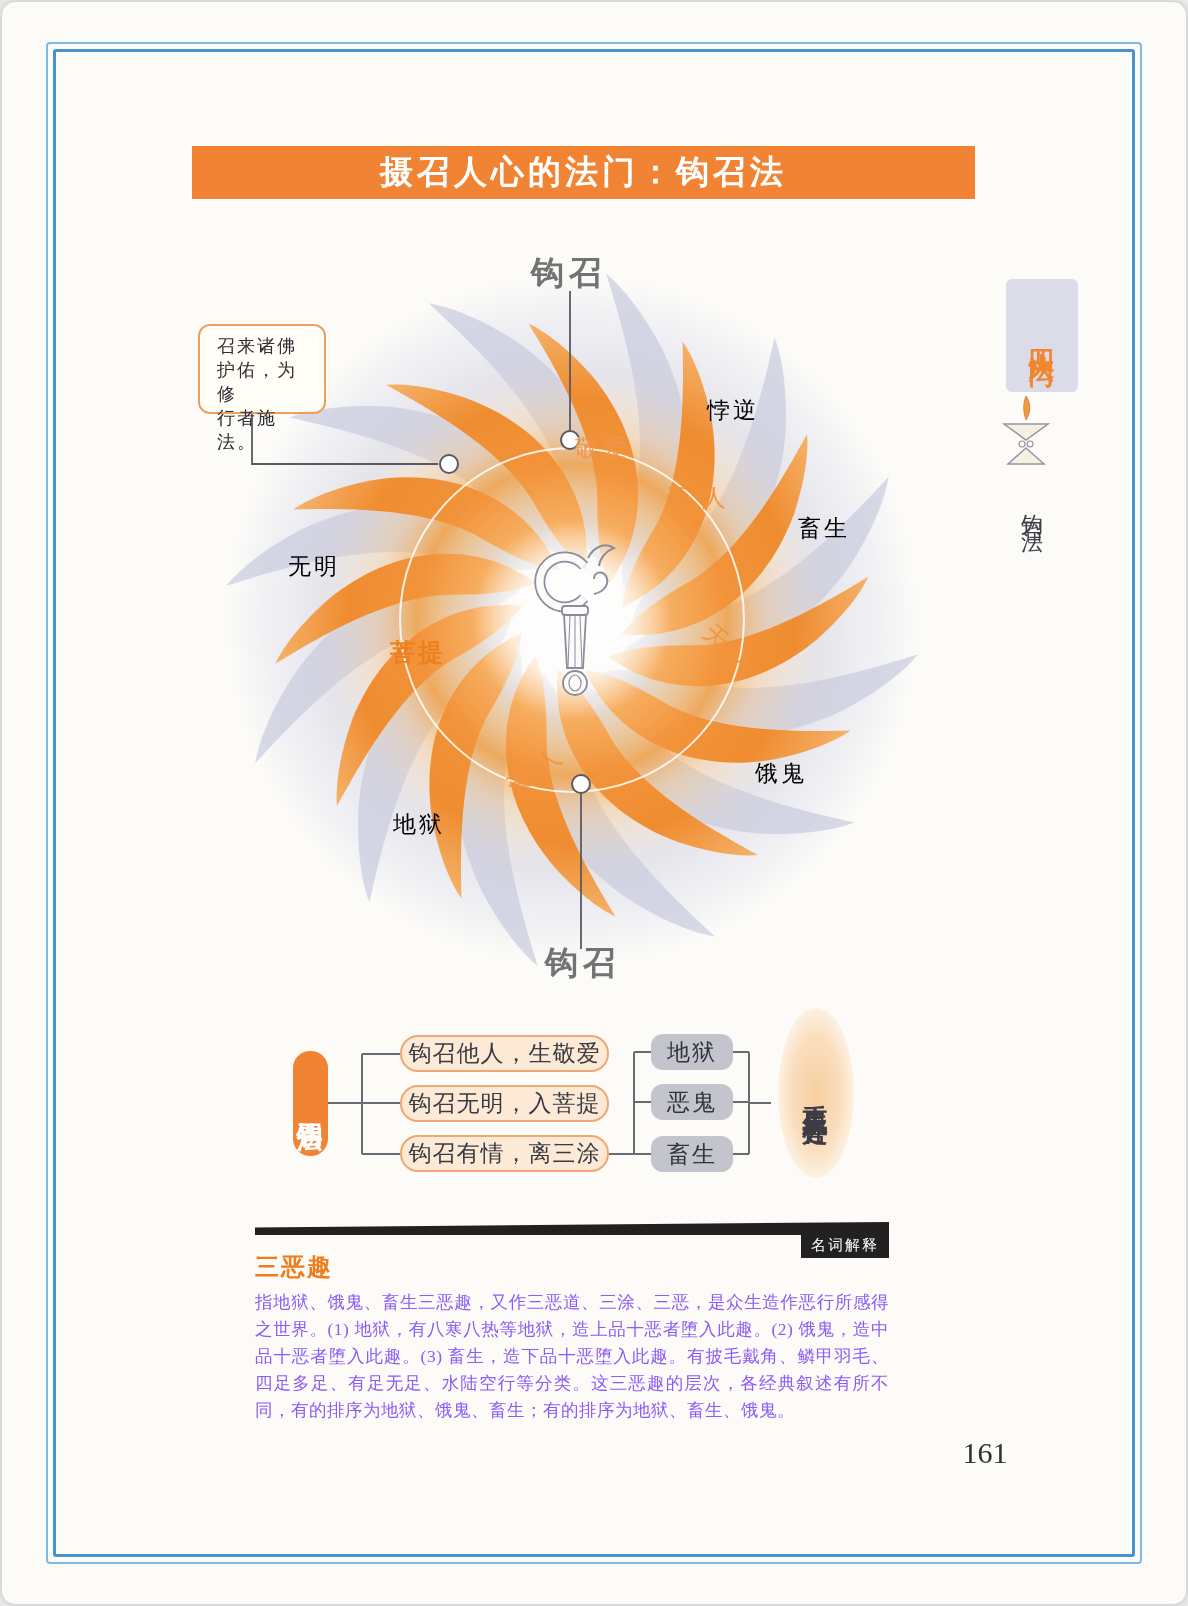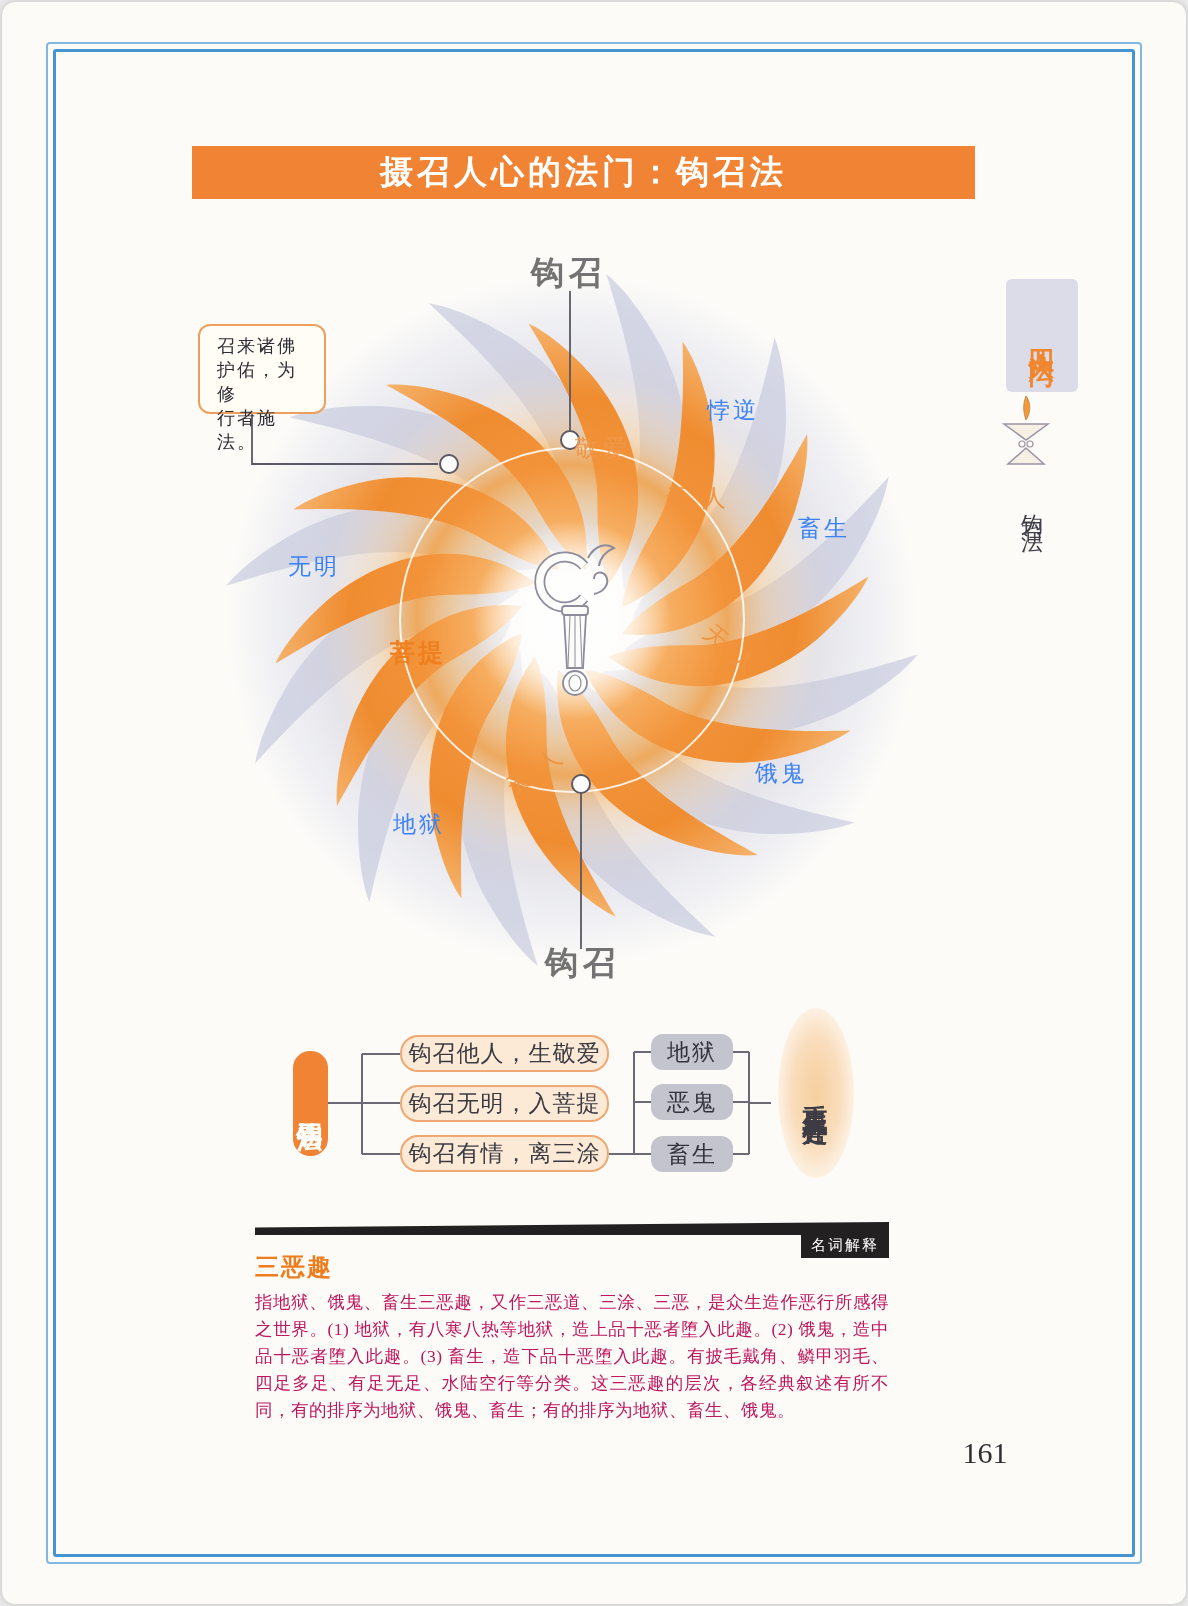--- a/index.html
+++ b/index.html
@@ -12,21 +12,21 @@
   .frame-b{position:absolute;left:51px;top:47px;right:51px;bottom:47px;
            border:3px solid #4593cf;border-radius:3px;pointer-events:none;}
   .abs{position:absolute;}
   .banner{left:190px;top:144px;width:783px;height:53px;background:#f08434;}
   .banner-title{width:100%;height:100%;display:flex;align-items:center;justify-content:center;
         color:#ffffff;font-size:33px;font-weight:bold;letter-spacing:4px;}
   .svglayer{left:0;top:0;z-index:1;pointer-events:none;}
   .txt{z-index:2;}
   .lbl{position:absolute;transform:translate(-50%,-50%);white-space:nowrap;z-index:2;
        font-family:"Liberation Serif",serif;}
-  .lbl-dark{color:#3b82f6;font-size:23px;letter-spacing:3px;}
+  .lbl-dark{color:#000000;font-size:23px;letter-spacing:3px;}
   .lbl-orange{color:#ef9440;font-size:24px;letter-spacing:13px;}
   .lbl-orange-soft{color:#f0974a;font-size:24px;letter-spacing:5px;}
   .lbl-orange-bold{color:#ee7f1f;font-weight:bold;font-size:25px;letter-spacing:3px;}
   .hook-label{color:#737373;font-weight:bold;font-size:33px;letter-spacing:5px;
        font-family:"Liberation Sans",sans-serif;}
   .callout{left:196px;top:322px;width:128px;height:90px;background:#fffdf6;
        border:2px solid #eda05e;border-radius:12px;padding:8px 17px;box-sizing:border-box;
        font-family:"Liberation Serif",serif;font-size:18px;line-height:24px;
        letter-spacing:2px;color:#2e2e34;white-space:pre-line;z-index:2;}
   .series-box{left:1004px;top:277px;width:72px;height:113px;background:#dcdce8;
@@ -51,21 +51,21 @@
        background:radial-gradient(ellipse at center,#f6cf9e 0%,#f9ddbc 45%,#fdf2e4 72%,rgba(253,242,228,0) 100%);
        display:flex;align-items:center;justify-content:center;}
   .fc-result span{writing-mode:vertical-rl;font-size:25px;font-weight:bold;color:#3d3c45;
        letter-spacing:3px;}
   .glossary{left:253px;top:1220px;width:634px;z-index:2;}
   .gl-bar{height:13px;background:#232021;clip-path:polygon(0 42%,100% 0,100% 100%,0 100%);}
   .gl-tab{position:absolute;right:0;top:12px;background:#232021;color:#ffffff;
        font-size:15px;letter-spacing:2px;padding:2px 10px 3px;}
   .gl-term{margin-top:16px;color:#ed7d1d;font-weight:bold;font-size:24px;letter-spacing:2px;}
   .gl-body{margin-top:6px;font-family:"Liberation Serif",serif;font-size:17.5px;
-       line-height:27px;color:#be185d;text-align:justify;letter-spacing:0.5px;}
+       line-height:27px;color:#8b5cf6;text-align:justify;letter-spacing:0.5px;}
   .pagenum{left:948px;top:1434px;width:70px;text-align:center;
        font-family:"Liberation Serif",serif;font-size:30px;color:#2f2f33;z-index:2;}
 </style>
 </head>
 <body>
 
 <div class="page">
 
   <svg class="abs svglayer" width="1188" height="1606" viewBox="0 0 1188 1606">
     <defs>

